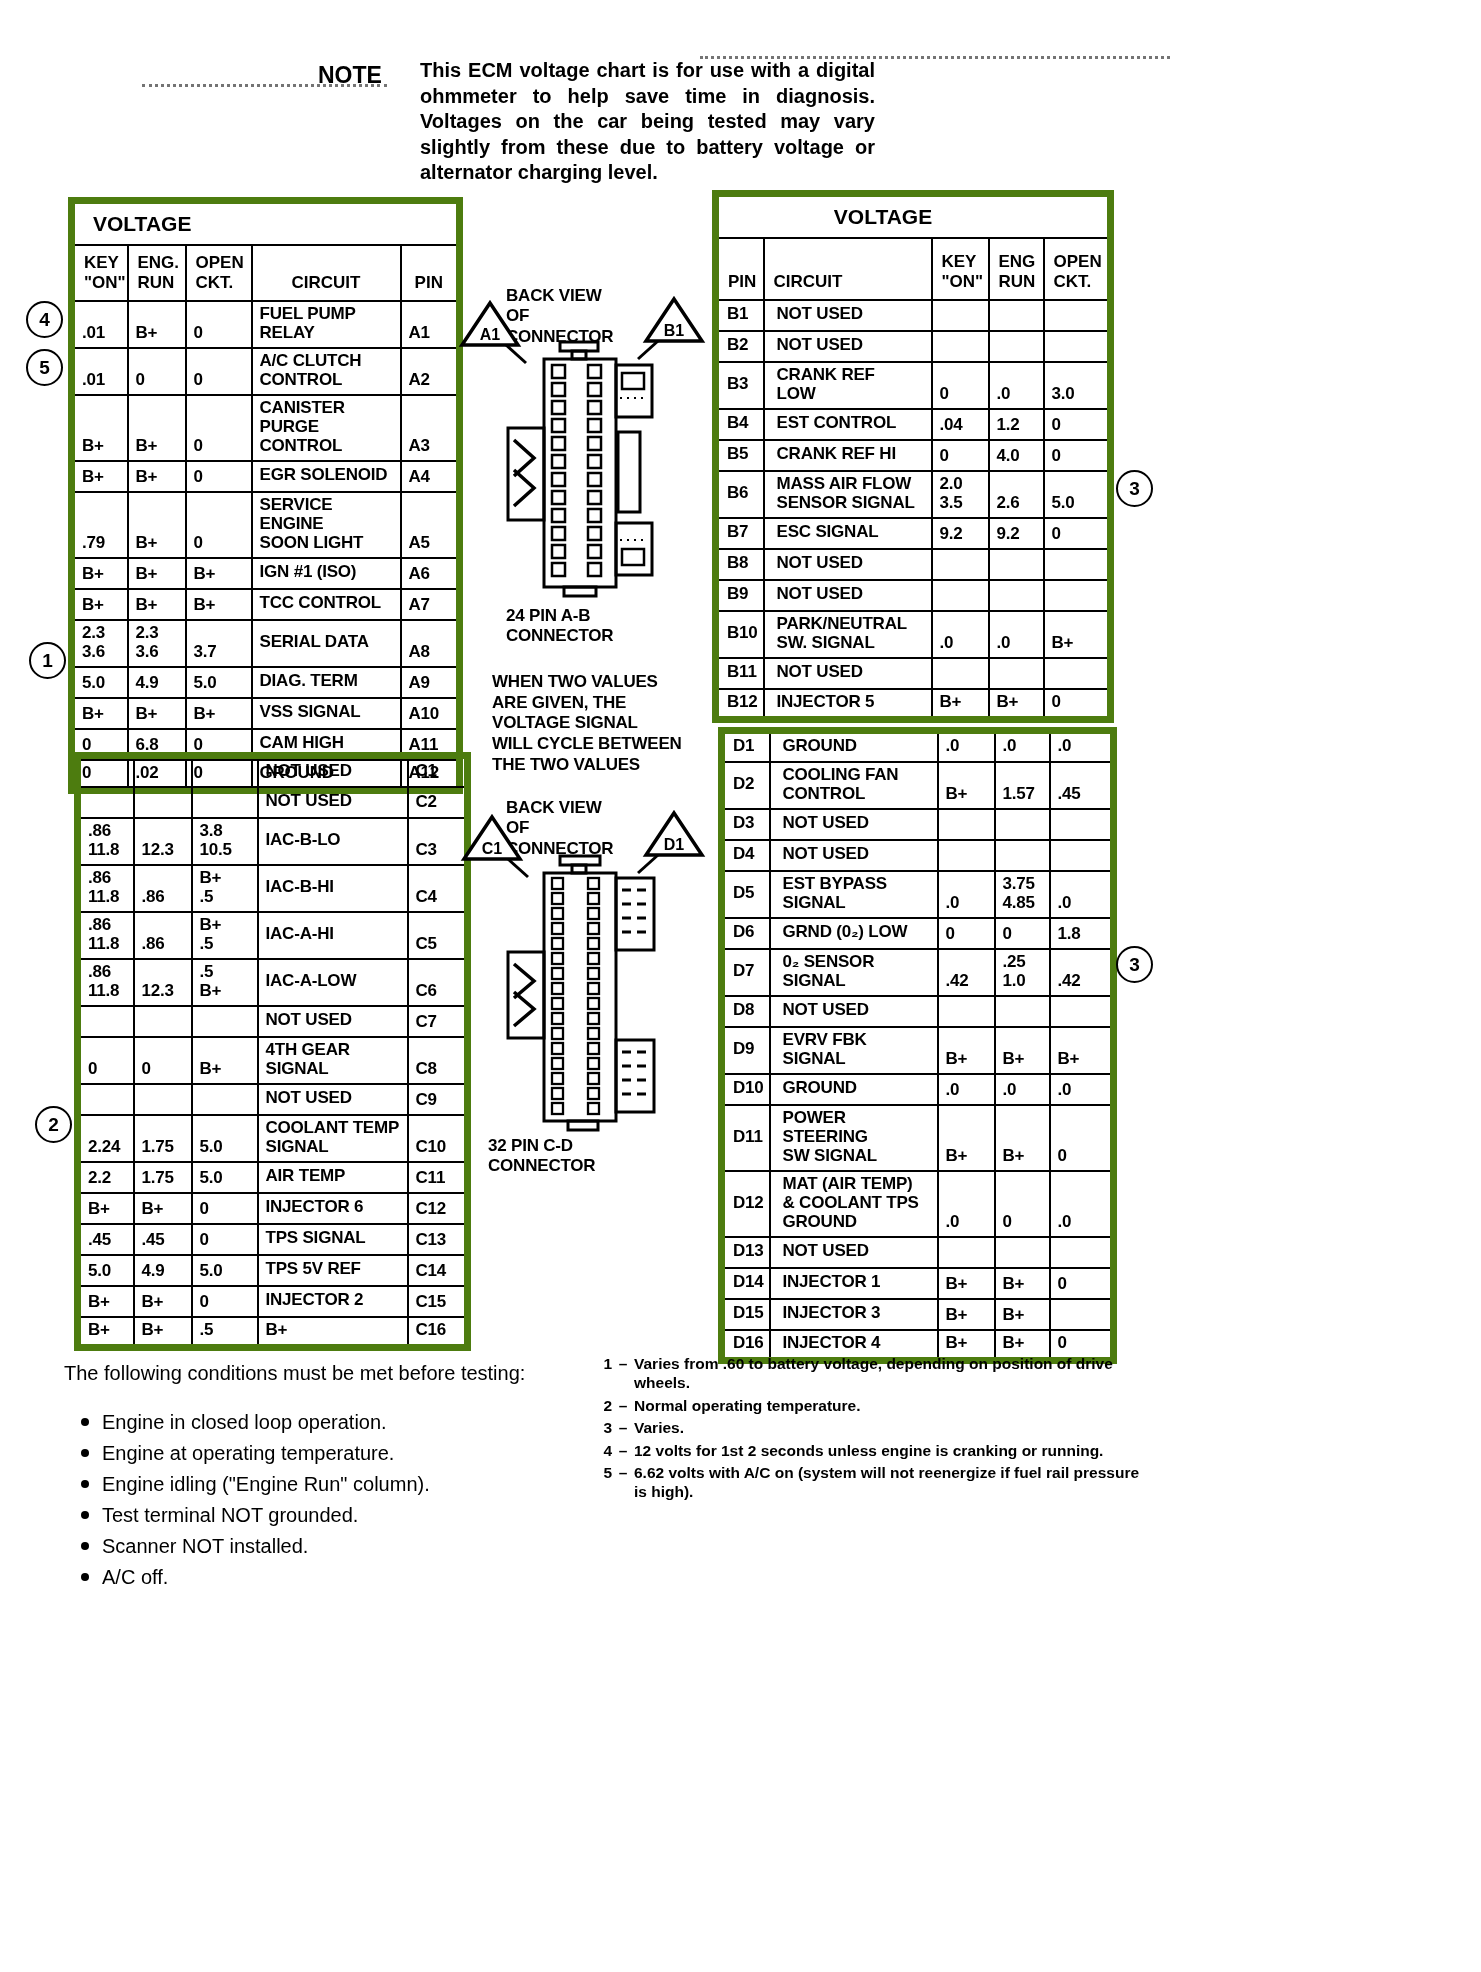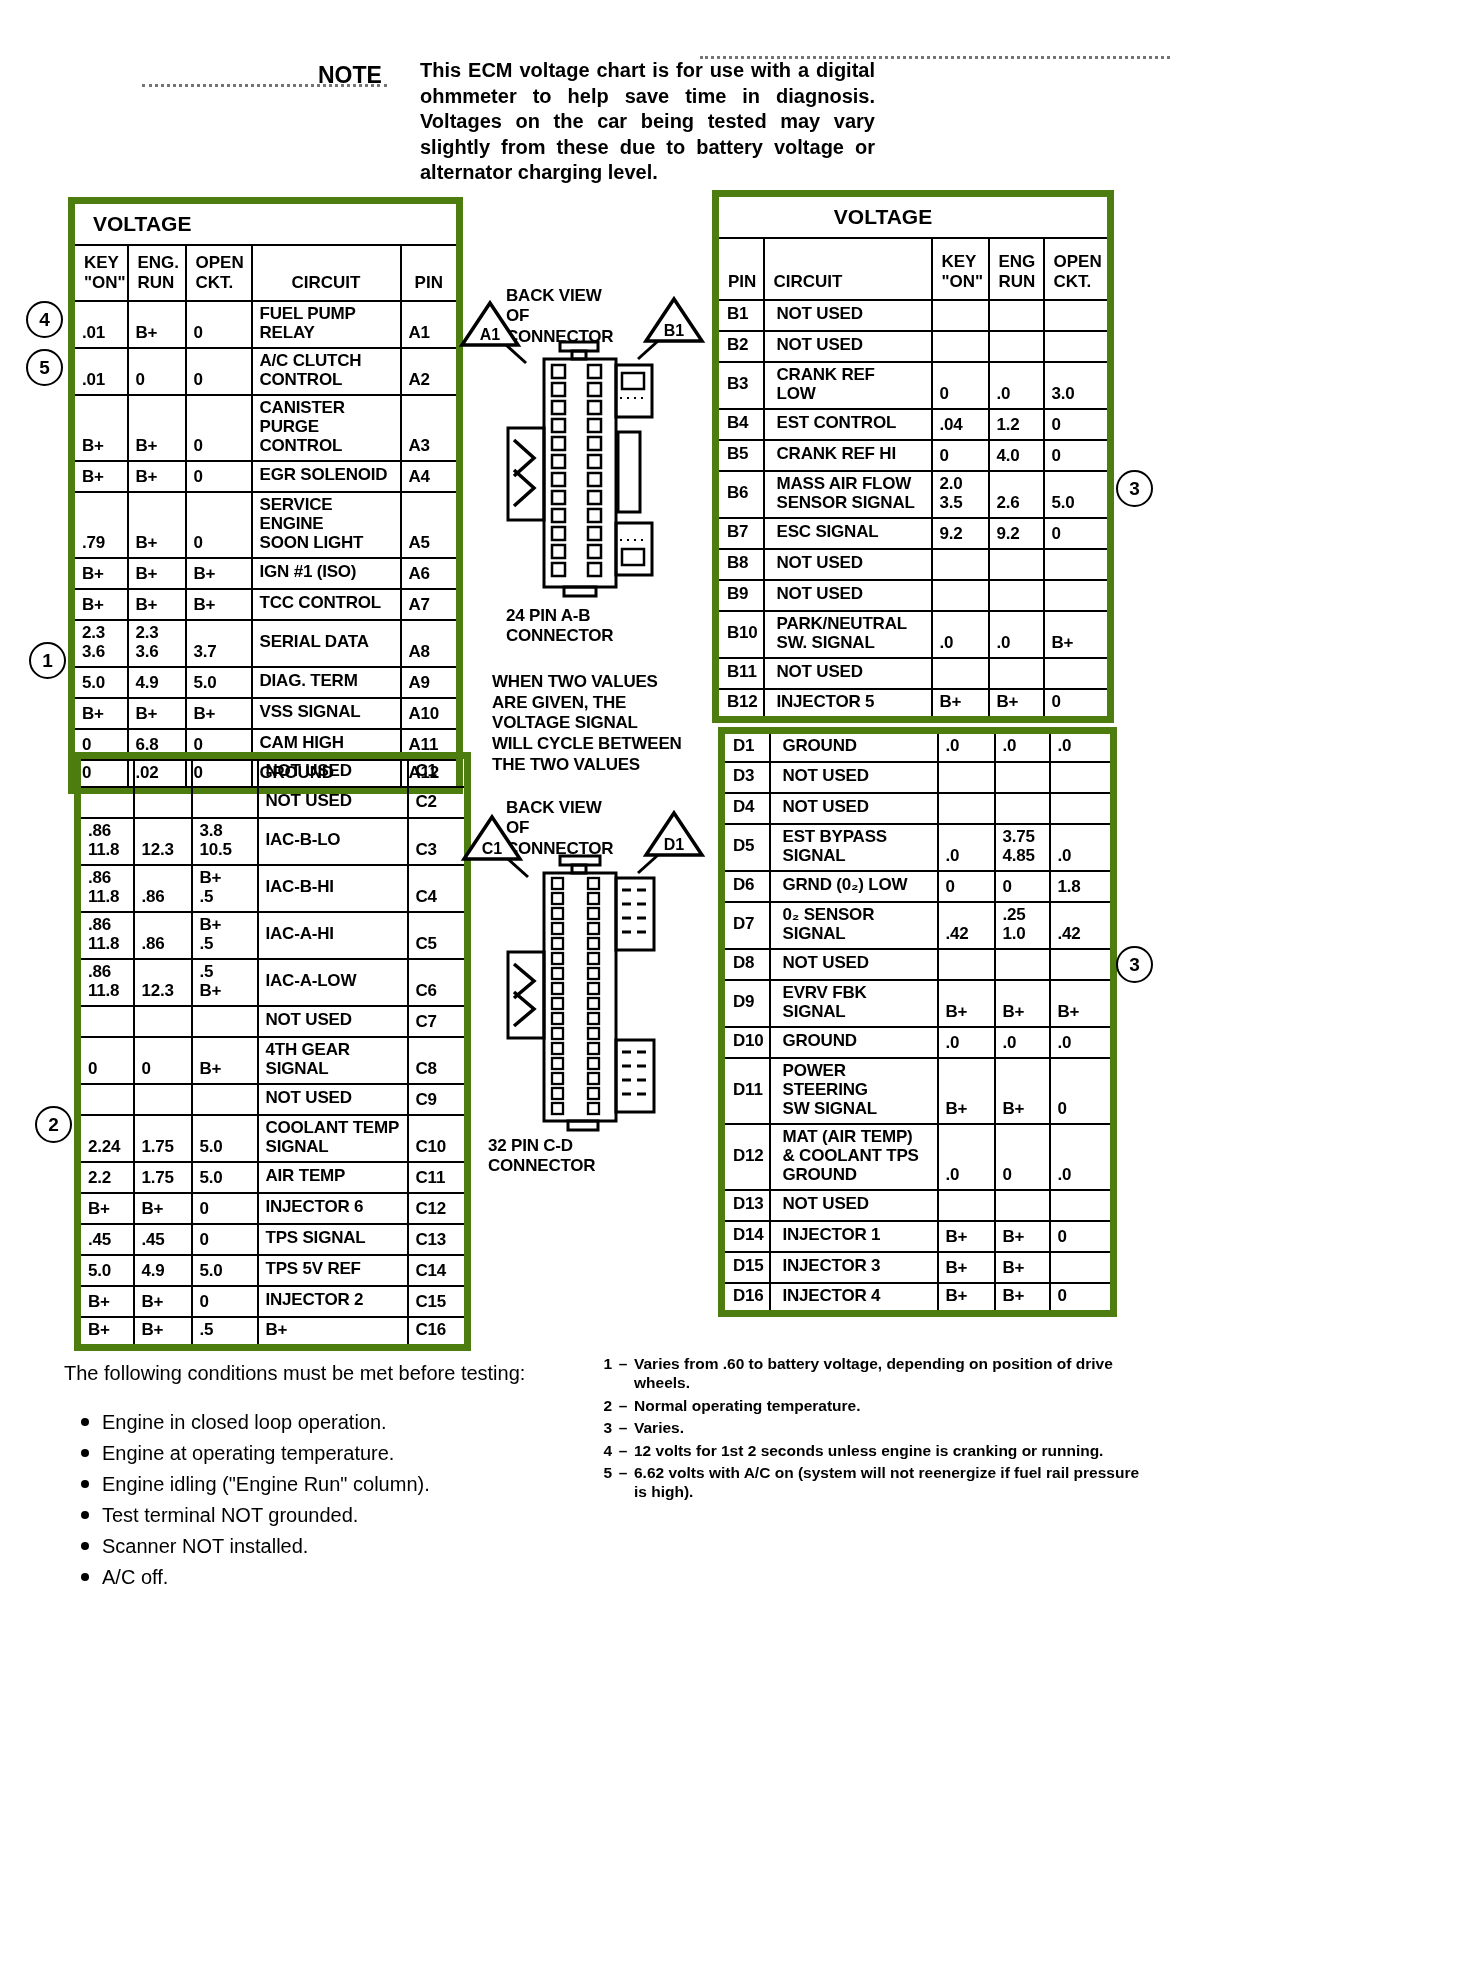--- a/index.html
+++ b/index.html
@@ -452,20 +452,28 @@
         <col style="width:55px">
         <col style="width:64px">
       </colgroup>
     <tbody>
         <tr>
           <td class="col-pin">D1</td>
           <td class="col-circuit">GROUND</td>
           <td class="col-key_on">.0</td>
           <td class="col-eng_run">.0</td>
           <td class="col-open_ckt">.0</td>
+        </tr>
+        <tr>
+          <td class="col-pin">D2</td>
+          <td class="col-circuit">COOLING FAN
+CONTROL</td>
+          <td class="col-key_on">B+</td>
+          <td class="col-eng_run">1.57</td>
+          <td class="col-open_ckt">.45</td>
         </tr>
         <tr>
           <td class="col-pin">D3</td>
           <td class="col-circuit">NOT USED</td>
           <td class="col-key_on"></td>
           <td class="col-eng_run"></td>
           <td class="col-open_ckt"></td>
         </tr>
         <tr>
           <td class="col-pin">D4</td>

